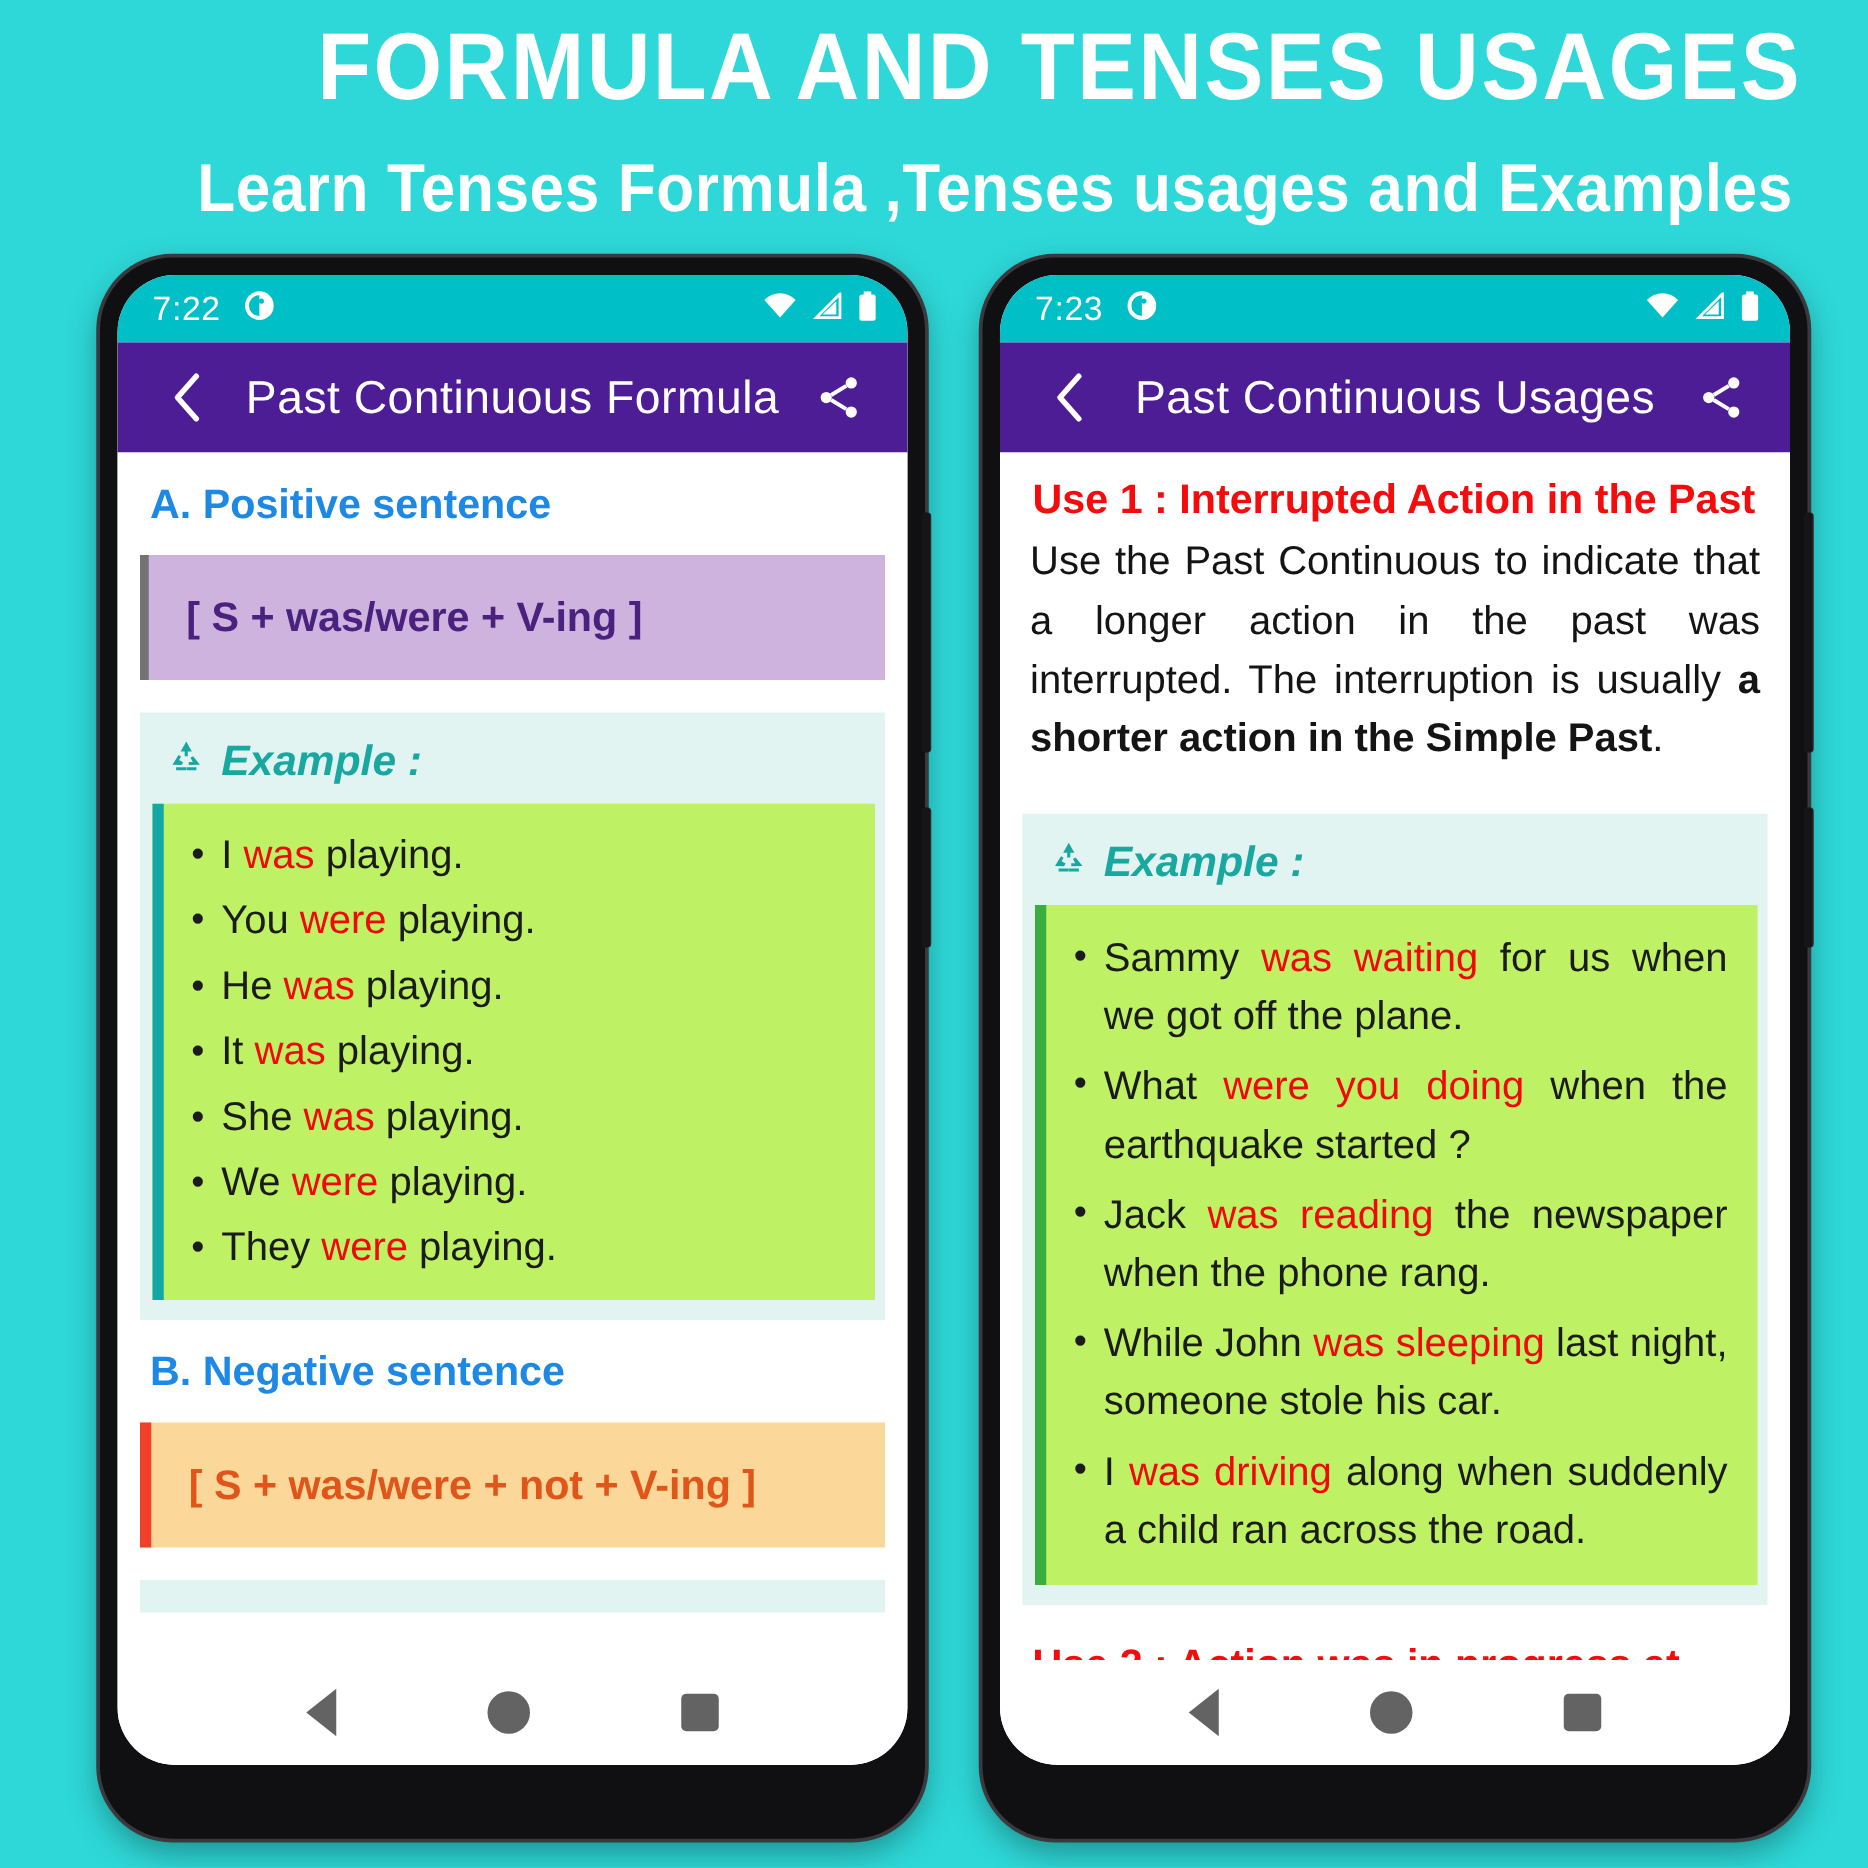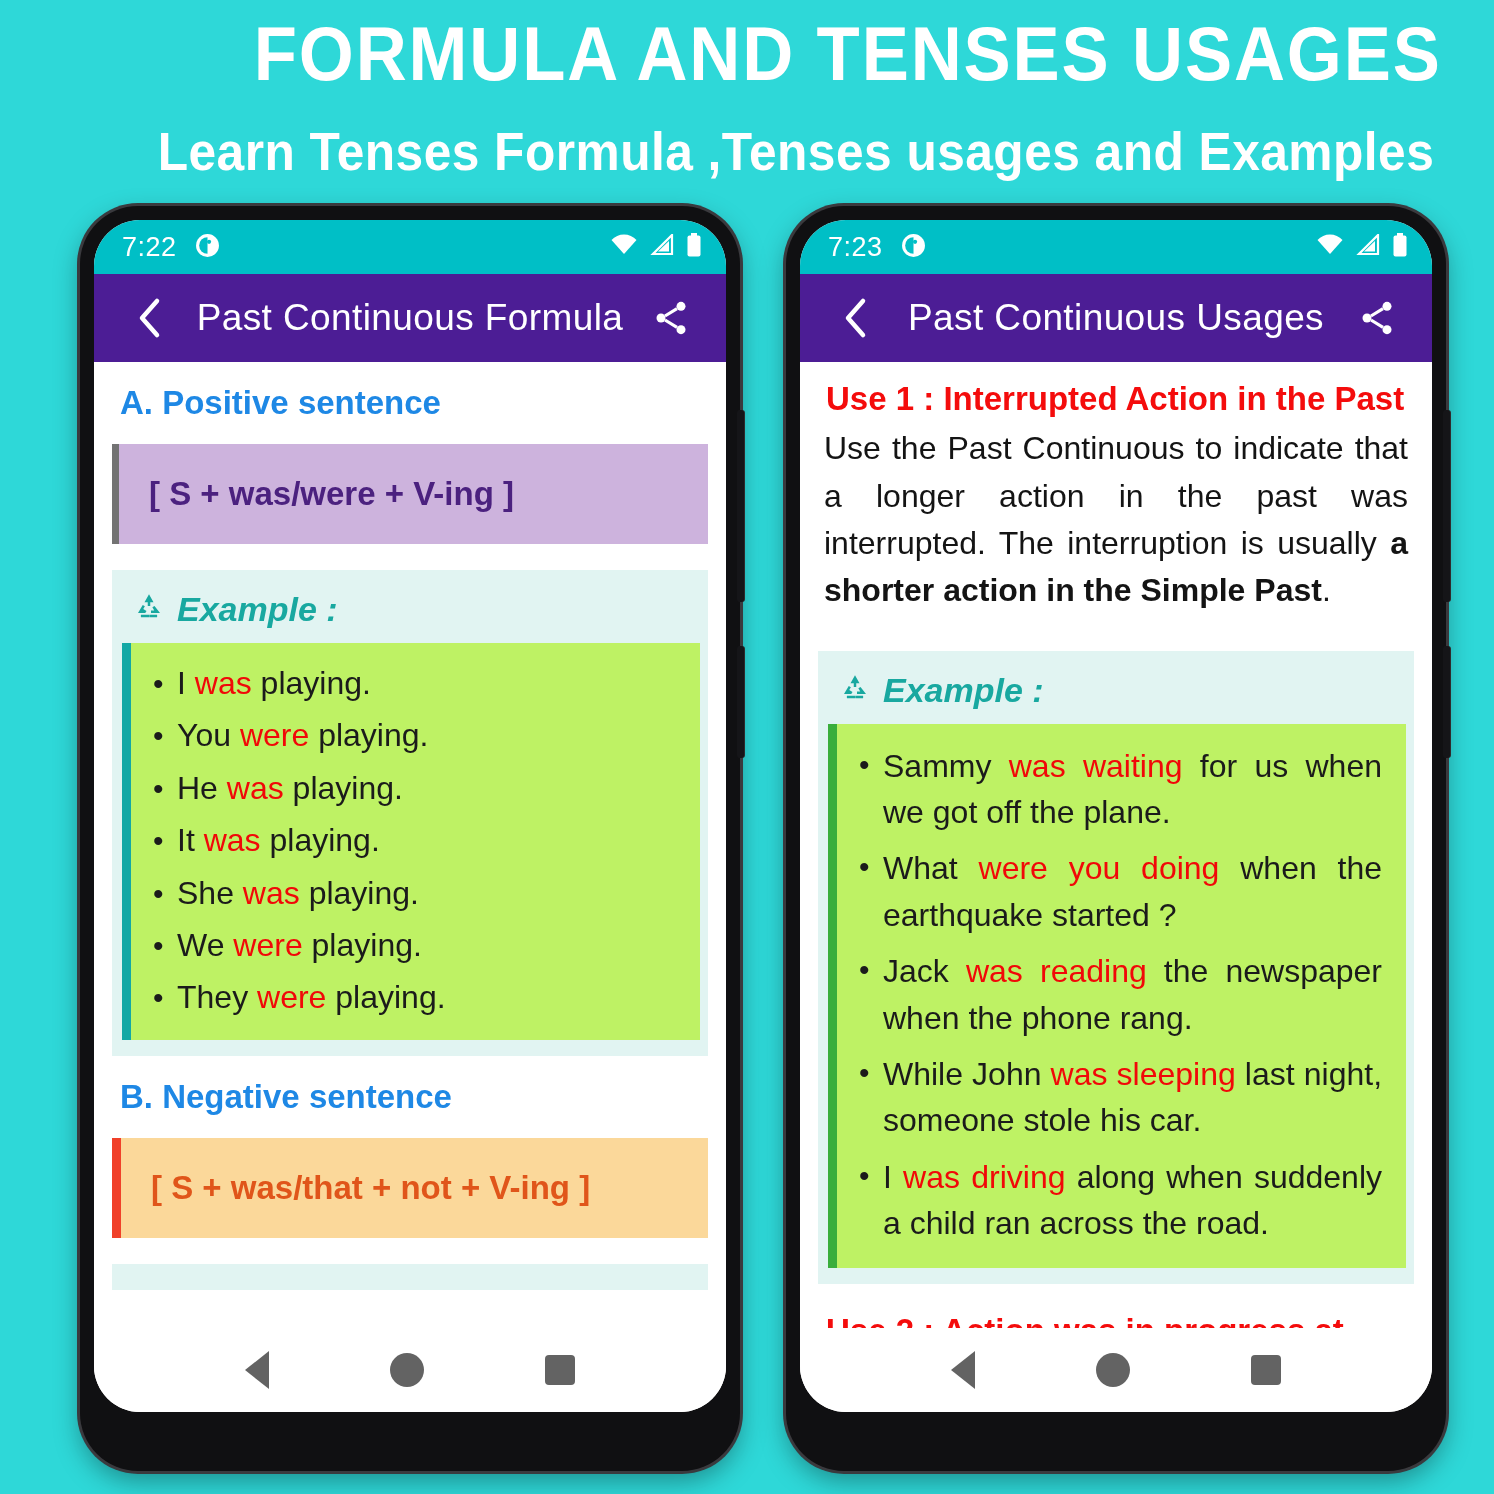--- a/index.html
+++ b/index.html
@@ -312,21 +312,21 @@
               <li><span>It </span><span class="red">was</span><span> playing.</span></li>
               <li><span>She </span><span class="red">was</span><span> playing.</span></li>
               <li><span>We </span><span class="red">were</span><span> playing.</span></li>
               <li><span>They </span><span class="red">were</span><span> playing.</span></li>
             </ul>
           </div>
         </div>
 
         <div class="sec-head">B. Negative sentence</div>
 
-        <div class="formula negative">[ S + was/that + not + V-ing ]</div>
+        <div class="formula negative">[ S + was/were + not + V-ing ]</div>
 
         <div class="partial-card"></div>
       </div>
 
       <div class="navbar">
         <div class="nav-back"></div>
         <div class="nav-home"></div>
         <div class="nav-recent"></div>
       </div>
     </div>

